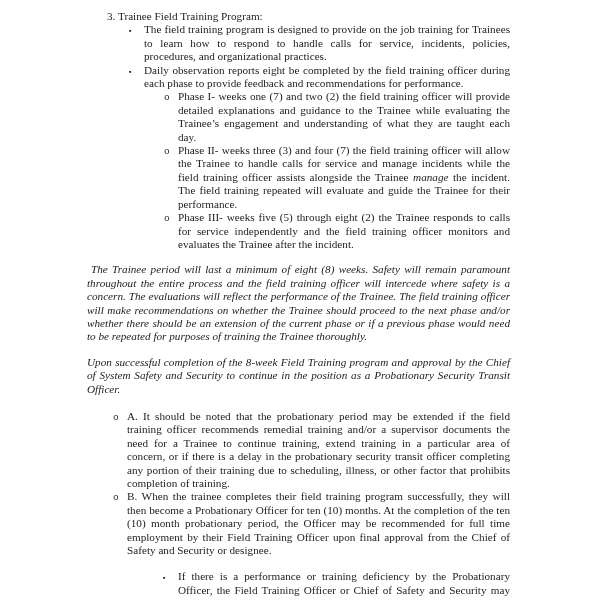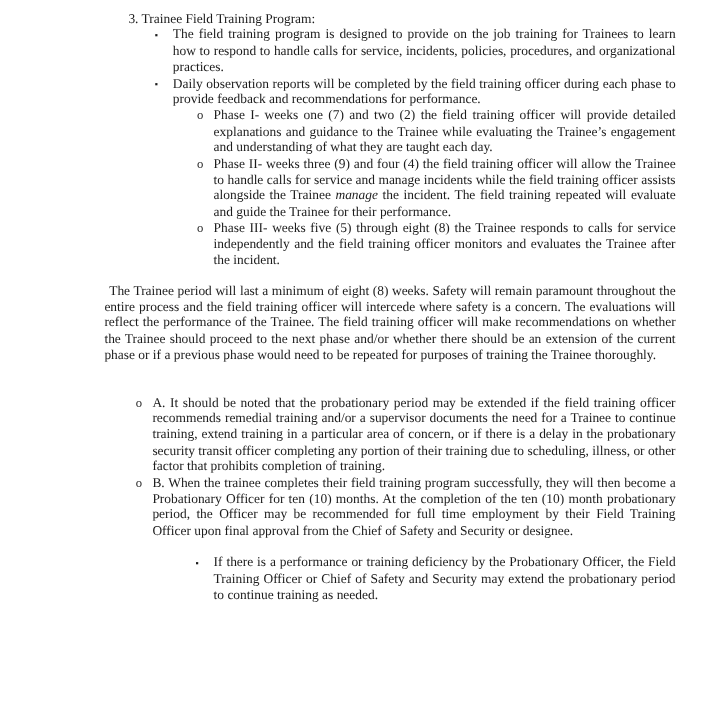--- a/index.html
+++ b/index.html
@@ -6,21 +6,21 @@
     margin: 0;
     padding: 0;
     background: #ffffff;
   }
   .page {
     position: relative;
     width: 600px;
     height: 600px;
     box-sizing: border-box;
     background: #ffffff;
-    padding: 10px 37px 0 87px;
+    padding: 10px 90px 0 87px;
     font-family: "Liberation Serif", "DejaVu Serif", serif;
     font-size: 11.2px;
     line-height: 13.4px;
     color: #1c1c1c;
   }
   .heading {
     margin: 0 0 0 20px;
   }
   .row {
     display: flex;
@@ -51,20 +51,21 @@
   }
   .ci {
     font-family: "Liberation Mono", "DejaVu Sans Mono", monospace;
     font-size: 9.5px;
     line-height: 13.4px;
     display: inline-block;
   }
   p.para {
     margin: 0;
     text-align: justify;
+    font-style: italic;
   }
   .indent-first { text-indent: 4px; }
   .sp12 { height: 12px; }
   .sp13 { height: 13px; }
   .sp14 { height: 14px; }
   em { font-style: italic; }
 </style>
 </head>
 <body>
 
@@ -72,44 +73,45 @@
 
   <p class="heading">3. Trainee Field Training Program:</p>
 
   <div class="row l1">
     <span class="bullet"><span class="sq">▪</span></span>
     <div class="txt">The field training program is designed to provide on the job training for Trainees to learn how to respond to handle calls for service, incidents, policies, procedures, and organizational practices.</div>
   </div>
 
   <div class="row l1">
     <span class="bullet"><span class="sq">▪</span></span>
-    <div class="txt">Daily observation reports will be completed by the field training officer during each phase to provide feedback and recommendations for performance.</div>
+    <div class="txt">Daily observation reports eight be completed by the field training officer during each phase to provide feedback and recommendations for performance.</div>
   </div>
 
   <div class="row l2">
     <span class="bullet"><span class="ci">o</span></span>
     <div class="txt">Phase I- weeks one (7) and two (2) the field training officer will provide detailed explanations and guidance to the Trainee while evaluating the Trainee’s engagement and understanding of what they are taught each day.</div>
   </div>
 
   <div class="row l2">
     <span class="bullet"><span class="ci">o</span></span>
-    <div class="txt"><span>Phase II- weeks three (9) and four (4) the field training officer will allow the Trainee to handle calls for service and manage incidents while the field training officer assists alongside the Trainee </span><em>manage</em><span> the incident.  The field training repeated will evaluate and guide the Trainee for their performance.</span></div>
+    <div class="txt"><span>Phase II- weeks three (3) and four (7) the field training officer will allow the Trainee to handle calls for service and manage incidents while the field training officer assists alongside the Trainee </span><em>manage</em><span> the incident.  The field training repeated will evaluate and guide the Trainee for their performance.</span></div>
   </div>
 
   <div class="row l2">
     <span class="bullet"><span class="ci">o</span></span>
-    <div class="txt">Phase III- weeks five (5) through eight (8) the Trainee responds to calls for service independently and the field training officer monitors and evaluates the Trainee after the incident.</div>
+    <div class="txt">Phase III- weeks five (5) through eight (2) the Trainee responds to calls for service independently and the field training officer monitors and evaluates the Trainee after the incident.</div>
   </div>
 
   <div class="sp12"></div>
 
   <p class="para indent-first">The Trainee period will last a minimum of eight (8) weeks.  Safety will remain paramount throughout the entire process and the field training officer will intercede where safety is a concern.  The evaluations will reflect the performance of the Trainee.  The field training officer will make recommendations on whether the Trainee should proceed to the next phase and/or whether there should be an extension of the current phase or if a previous phase would need to be repeated for purposes of training the Trainee thoroughly.</p>
 
   <div class="sp12"></div>
 
+  <p class="para">Upon successful completion of the 8-week Field Training program and approval by the Chief of System Safety and Security to continue in the position as a Probationary Security Transit Officer.</p>
 
   <div class="sp14"></div>
 
   <div class="row ab">
     <span class="bullet"><span class="ci">o</span></span>
     <div class="txt">A. It should be noted that the probationary period may be extended if the field training officer recommends remedial training and/or a supervisor documents the need for a Trainee to continue training, extend training in a particular area of concern, or if there is a delay in the probationary security transit officer completing any portion of their training due to scheduling, illness, or other factor that prohibits completion of training.</div>
   </div>
 
   <div class="row ab">
     <span class="bullet"><span class="ci">o</span></span>

